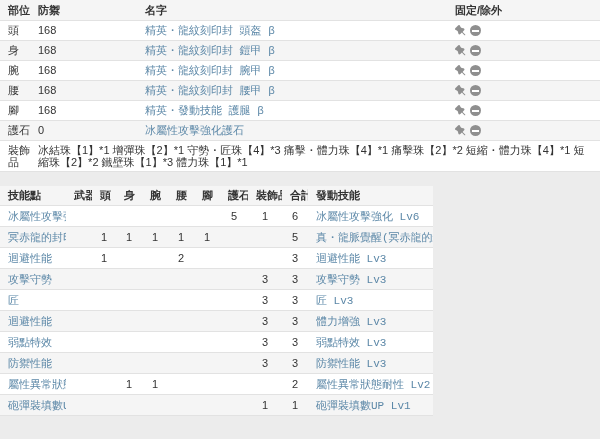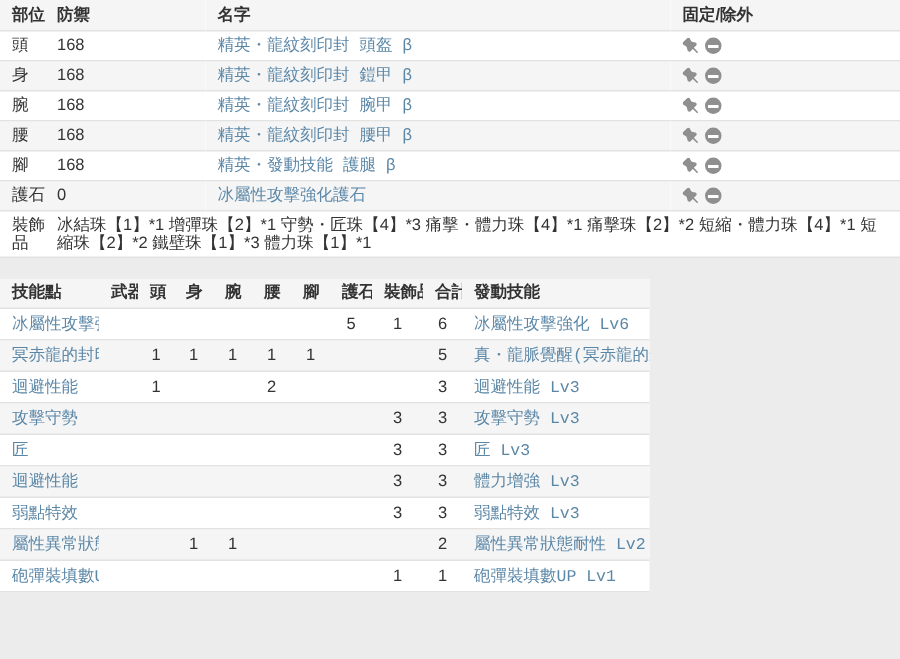--- a/index.html
+++ b/index.html
@@ -274,20 +274,33 @@
       <td class="c"></td>
       <td class="c"></td>
       <td class="c"></td>
       <td class="c"></td>
       <td class="c"></td>
       <td class="c">3</td>
       <td class="c">3</td>
       <td><span class="link">弱點特效 Lv3</span></td>
     </tr>
     <tr>
+      <td><span class="link">防禦性能</span></td>
+      <td class="c"></td>
+      <td class="c"></td>
+      <td class="c"></td>
+      <td class="c"></td>
+      <td class="c"></td>
+      <td class="c"></td>
+      <td class="c"></td>
+      <td class="c">3</td>
+      <td class="c">3</td>
+      <td><span class="link">防禦性能 Lv3</span></td>
+    </tr>
+    <tr>
       <td><span class="link">屬性異常狀態耐性</span></td>
       <td class="c"></td>
       <td class="c"></td>
       <td class="c">1</td>
       <td class="c">1</td>
       <td class="c"></td>
       <td class="c"></td>
       <td class="c"></td>
       <td class="c"></td>
       <td class="c">2</td>

